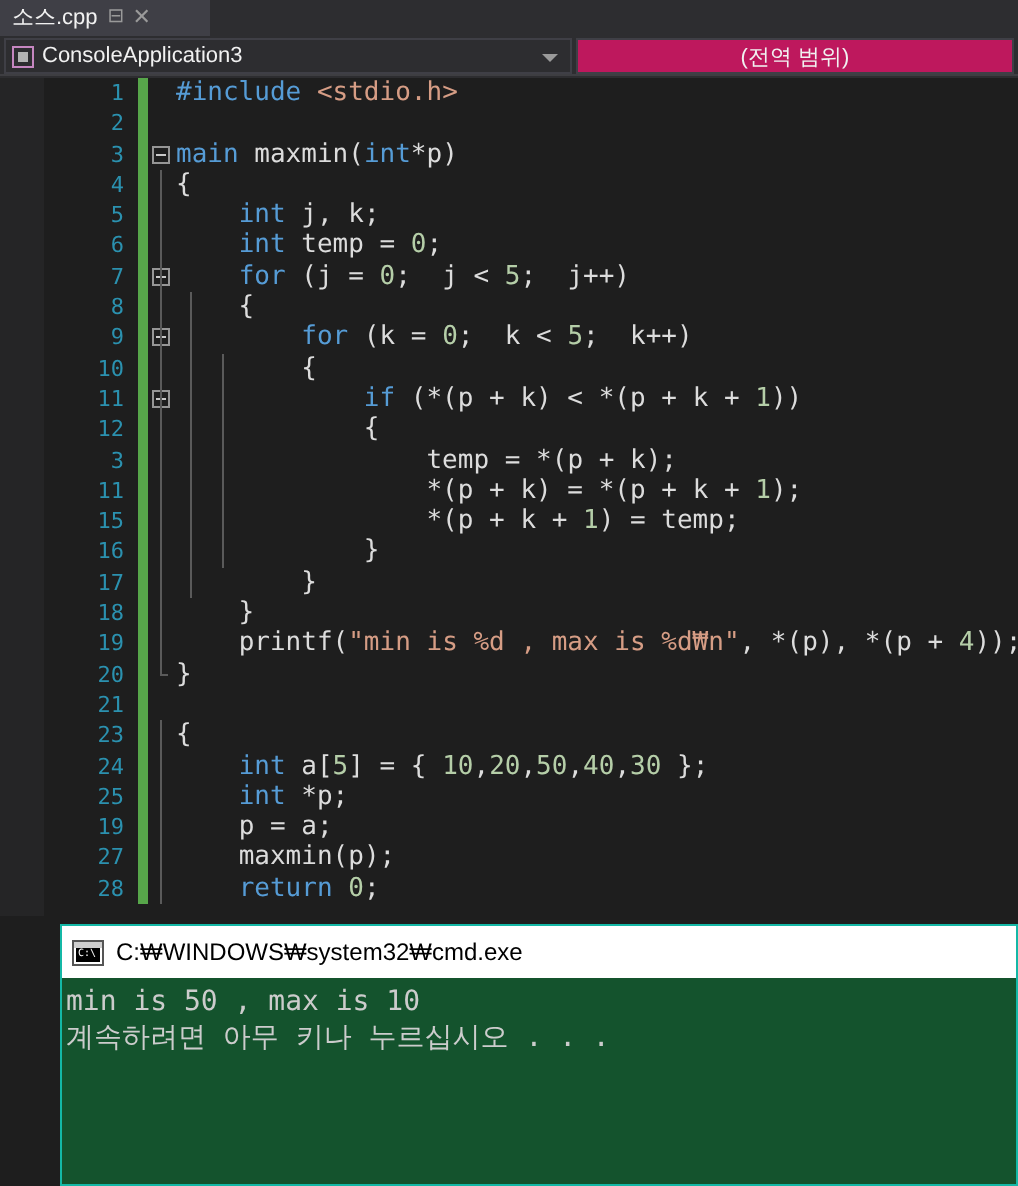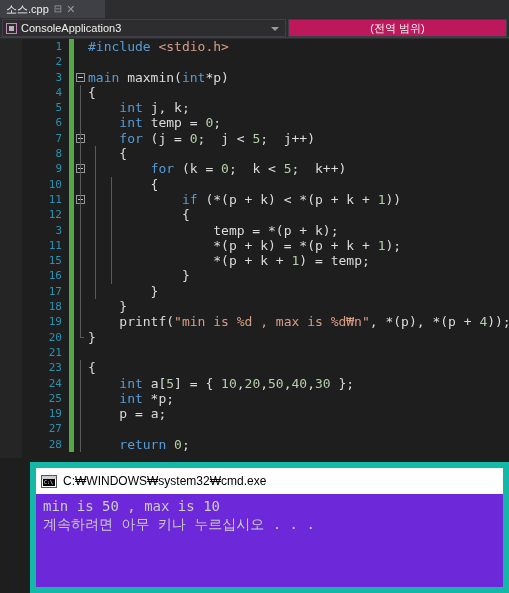--- a/index.html
+++ b/index.html
@@ -80,40 +80,40 @@
   }
   .kw{color:#569cd6;}
   .str{color:#d69d85;}
   .num{color:#b5cea8;}
   .inc{color:#d69d85;}
   .id{color:#dcdcdc;}
 
   
   .console{
     position:absolute;left:30px;top:462px;width:479px;height:131px;
-    background:#000;border:6px solid #14b8a6;box-sizing:border-box;
+    background:#000;border:1px solid #14b8a6;box-sizing:border-box;
   }
   .console-title{
     position:absolute;left:0;top:0;right:0;height:26px;background:#ffffff;
     display:flex;align-items:center;padding-left:5px;box-sizing:border-box;
   }
   .cmd-icon{
     width:16px;height:13px;background:#ffffff;border:1px solid #555;
     box-sizing:border-box;position:relative;flex:0 0 auto;margin-right:6px;
   }
   .cmd-icon .bar{position:absolute;left:0;right:0;top:0;height:3px;background:#cfcfcf;}
   .cmd-icon .scr{position:absolute;left:1px;right:1px;top:3px;bottom:1px;background:#000;}
   .cmd-icon .scr:after{
     content:"C:\\";position:absolute;left:1px;top:-1px;color:#fff;
     font-family:"DejaVu Sans Mono",monospace;font-size:5px;line-height:8px;
   }
   .console-title-text{color:#000;font-size:12px;white-space:nowrap;}
   .console-body{
-    position:absolute;left:0;right:0;top:26px;bottom:0;background:#6d28d9;
-    padding:3px 0 0 7px;box-sizing:border-box;
+    position:absolute;left:0;right:0;top:26px;bottom:0;background:#14532d;
+    padding:3px 0 0 2px;box-sizing:border-box;
   }
   .console-line{
     color:#cccccc;font-family:"DejaVu Sans Mono",monospace;
     font-size:14px;line-height:18px;white-space:pre;
   }
 </style>
 </head>
 <body>
 
 <div class="app">
@@ -304,20 +304,21 @@
         <div class="row">
           <div class="lnum">19</div>
           <div class="chbar"></div>
           <div class="guide"></div>
           <div class="code">    <span class="id">p</span> = <span class="id">a</span>;</div>
         </div>
         <div class="row">
           <div class="lnum">27</div>
           <div class="chbar"></div>
           <div class="guide"></div>
+          <div class="code">    <span class="id">maxmin</span>(<span class="id">p</span>);</div>
         </div>
         <div class="row">
           <div class="lnum">28</div>
           <div class="chbar"></div>
           <div class="guide"></div>
           <div class="code">    <span class="kw">return</span> <span class="num">0</span>;</div>
         </div>
       </div>
   </div>
 

